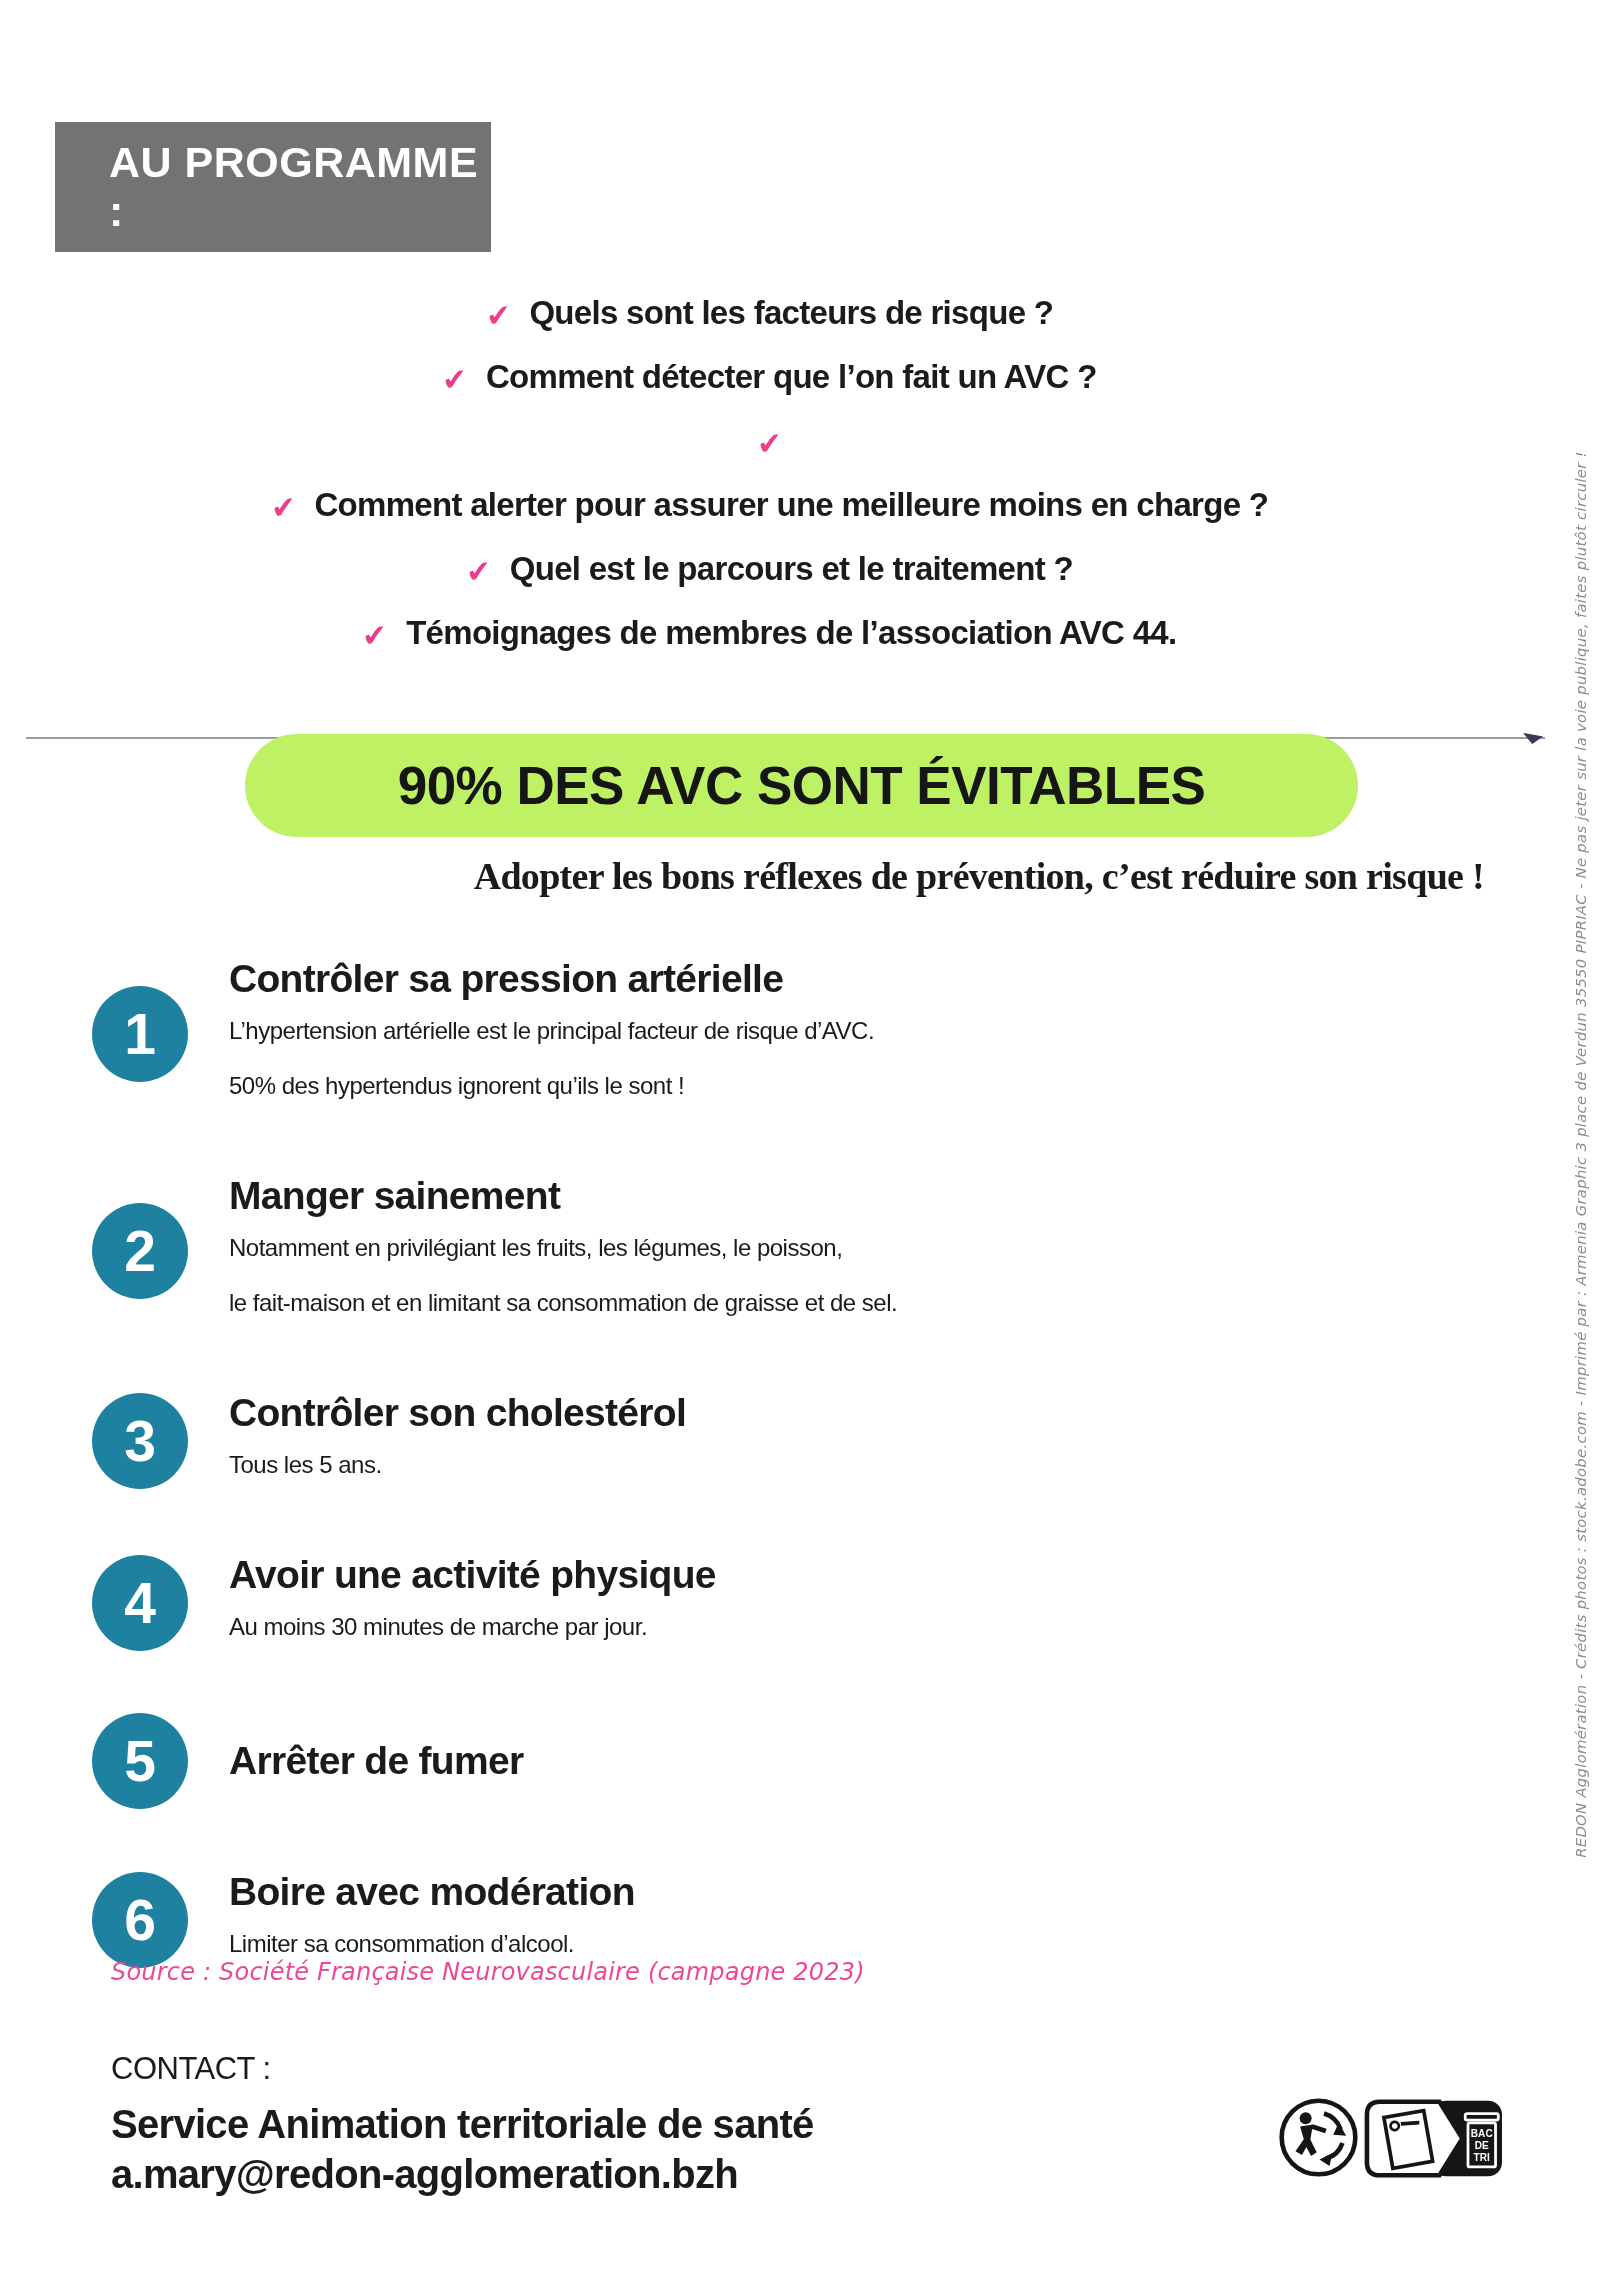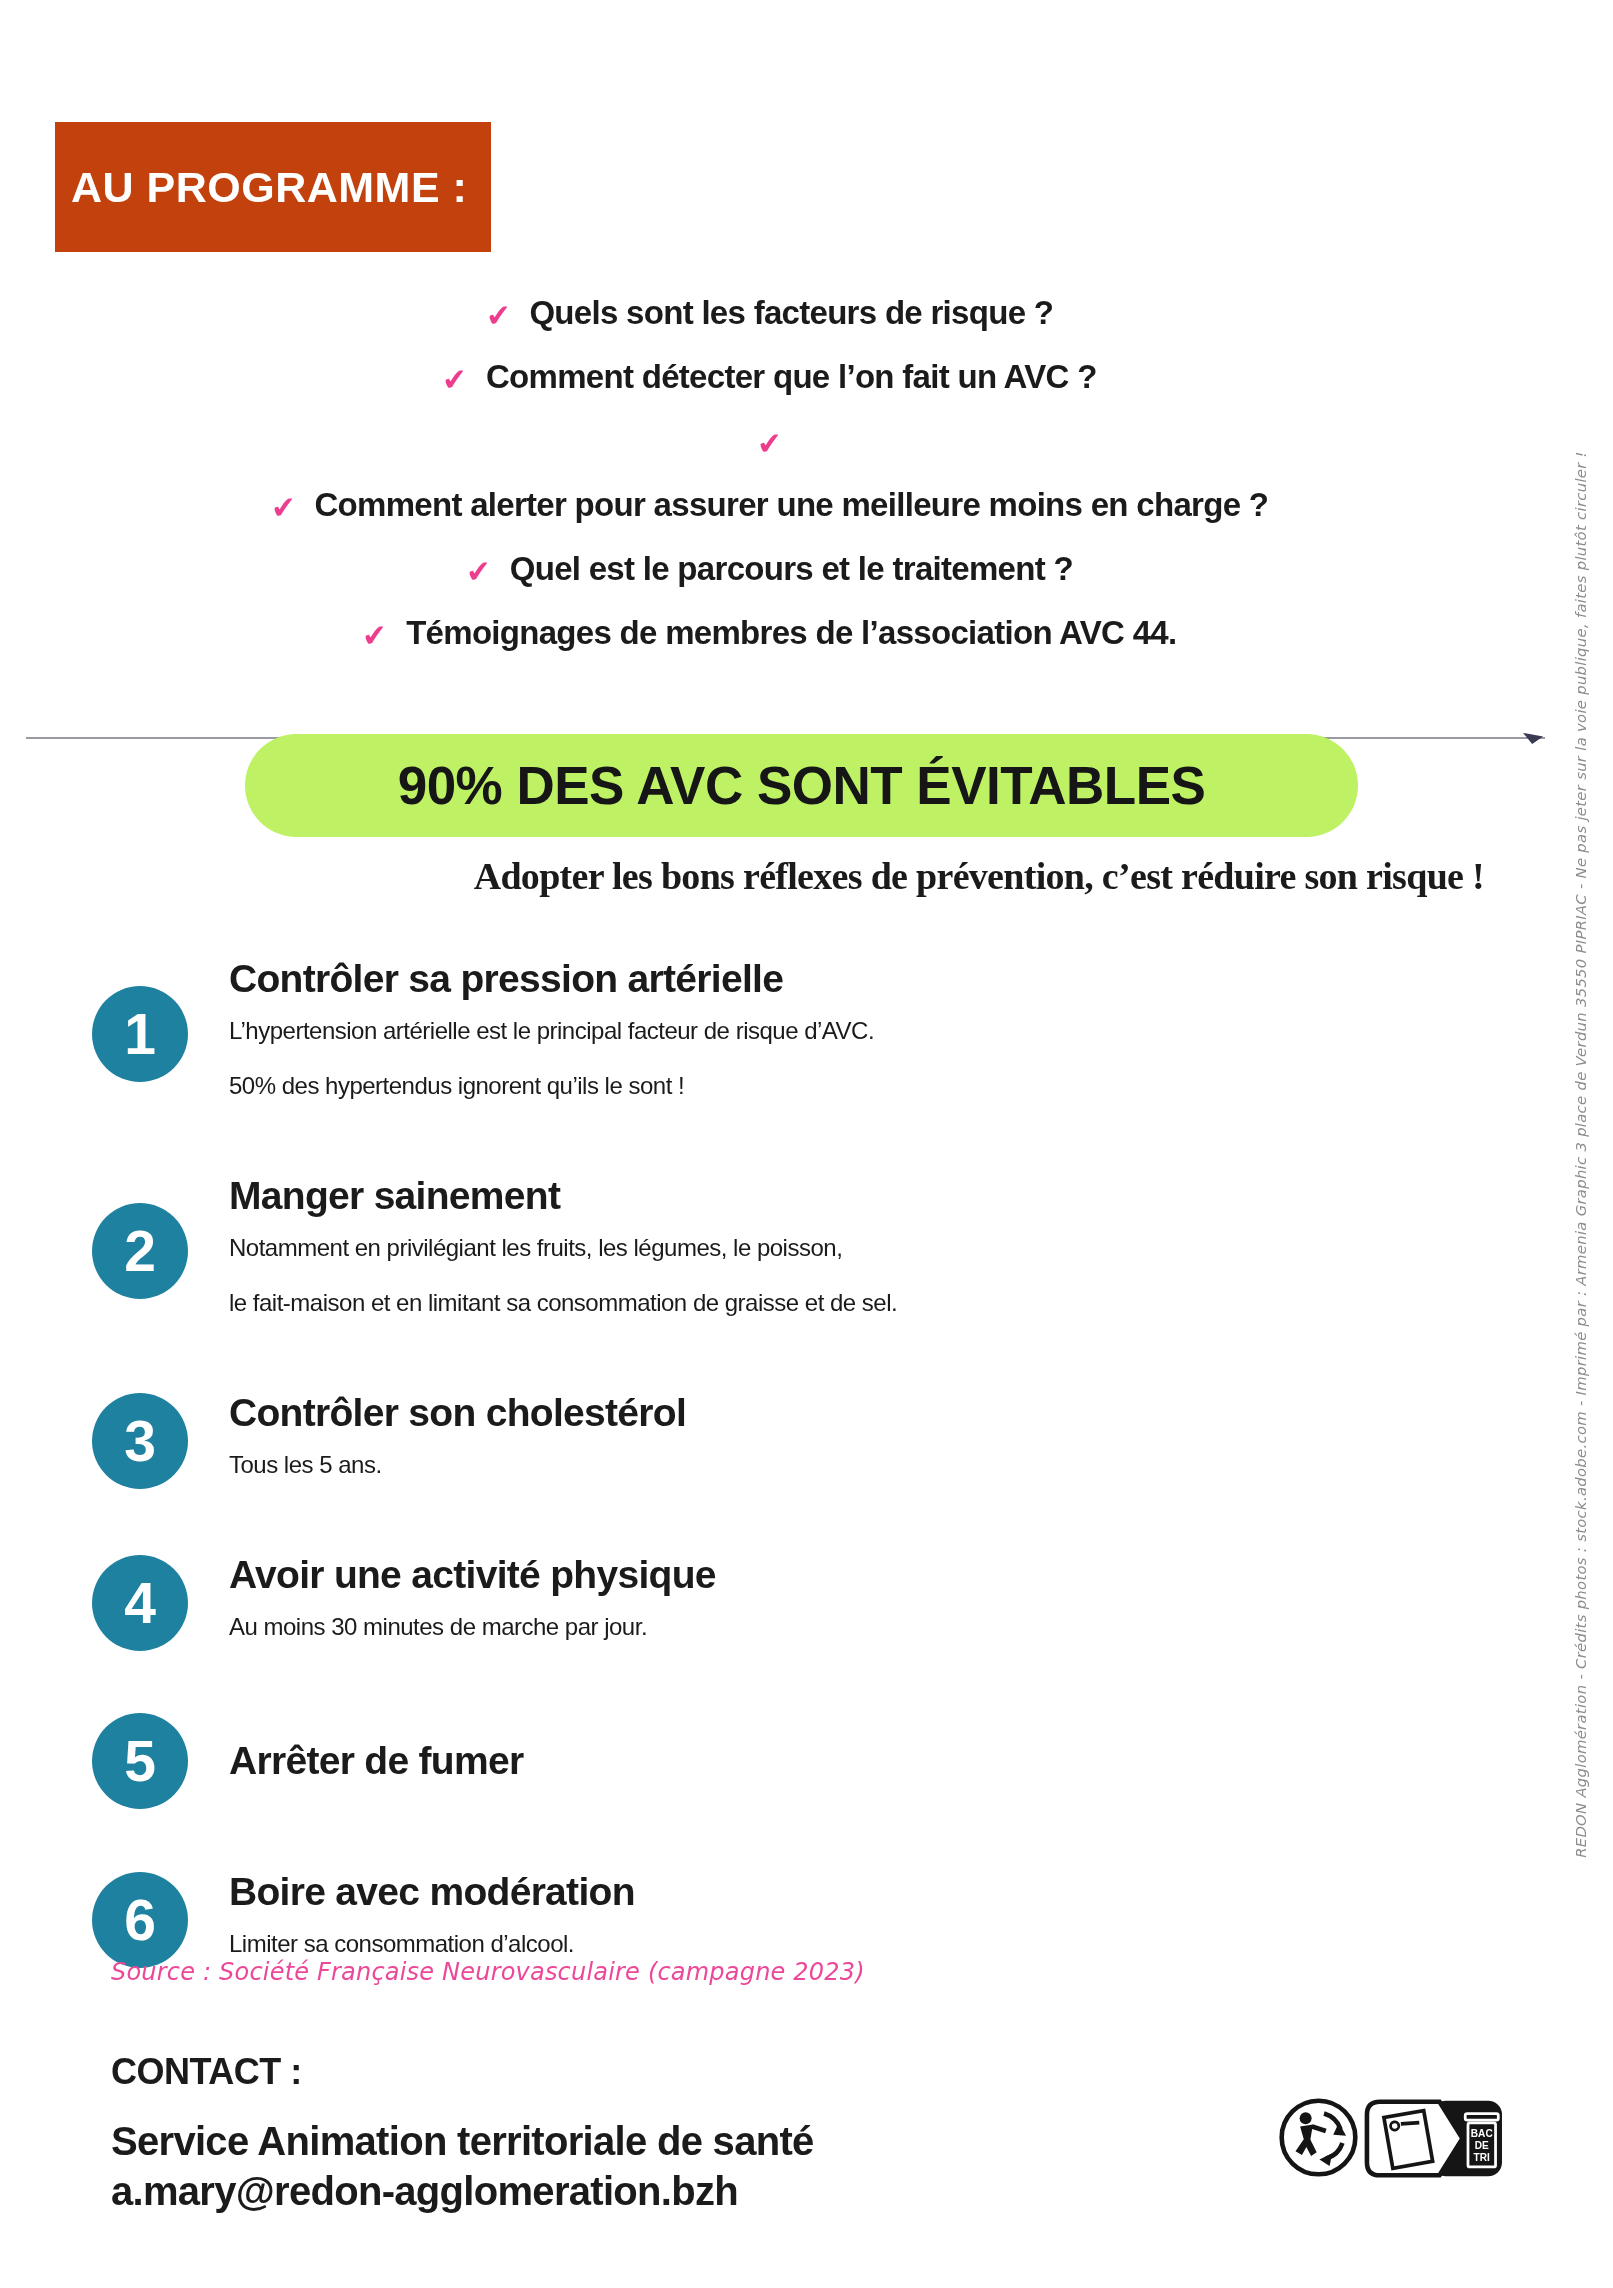--- a/index.html
+++ b/index.html
@@ -5,22 +5,22 @@
   html,body { margin:0; padding:0; }
   body {
     width:1613px; height:2289px; position:relative; overflow:hidden;
     background:#ffffff; color:#1b1b1b;
     font-family:"Liberation Sans","DejaVu Sans",sans-serif;
   }
 
   
   .pink-banner {
     position:absolute; left:55px; top:122px; width:436px; height:130px;
-    background:#c2410c; display:flex; align-items:center;
-    padding-left:16px; box-sizing:border-box;
+    background:#737373; display:flex; align-items:center;
+    padding-left:54px; box-sizing:border-box;
   }
   .pink-banner .t { color:#fff; font-weight:bold; font-size:43px; letter-spacing:0.5px; }
 
   
   .program-list { position:absolute; left:37px; right:111px; top:281px; }
   .program-row { height:64px; display:flex; align-items:center; justify-content:center; gap:18.5px; }
   .check { color:#ee3d8f; font-size:30px; font-weight:bold; transform:translateY(1.8px) rotate(-4deg); }
   .program-label { font-size:33px; font-weight:bold; letter-spacing:-0.7px; white-space:nowrap; }
 
   
@@ -51,21 +51,21 @@
   .step-title { font-size:39px; font-weight:bold; line-height:48px; letter-spacing:-0.7px; }
   .step-body  { font-size:24px; font-weight:normal; line-height:55px; letter-spacing:-0.5px; white-space:pre-line; }
 
   .source-note {
     position:absolute; left:111px; top:1958px;
     font-size:24px; font-style:italic; color:#ec4899; letter-spacing:0.2px;
     font-family:"DejaVu Sans","Liberation Sans",sans-serif;
   }
 
   .contact { position:absolute; left:111px; top:2051px; }
-  .contact-heading { font-size:36px; font-weight:bold; margin-bottom:23px; letter-spacing:-0.5px; }
+  .contact-heading { font-size:31px; font-weight:normal; margin-bottom:12px; letter-spacing:-0.5px; }
   .contact-line { font-size:40px; font-weight:bold; line-height:50px; letter-spacing:-0.7px; }
 
   .eco-triman { position:absolute; left:1278px; top:2097px; }
   .eco-bac { position:absolute; left:1364px; top:2099px; }
   .bac-text { font-family:"Liberation Sans",sans-serif; font-weight:bold; font-size:11px; fill:#fff; }
 
   
   .credits {
     position:absolute; left:1580px; top:1154px; width:0; height:0;
     display:flex; align-items:center; justify-content:center;

